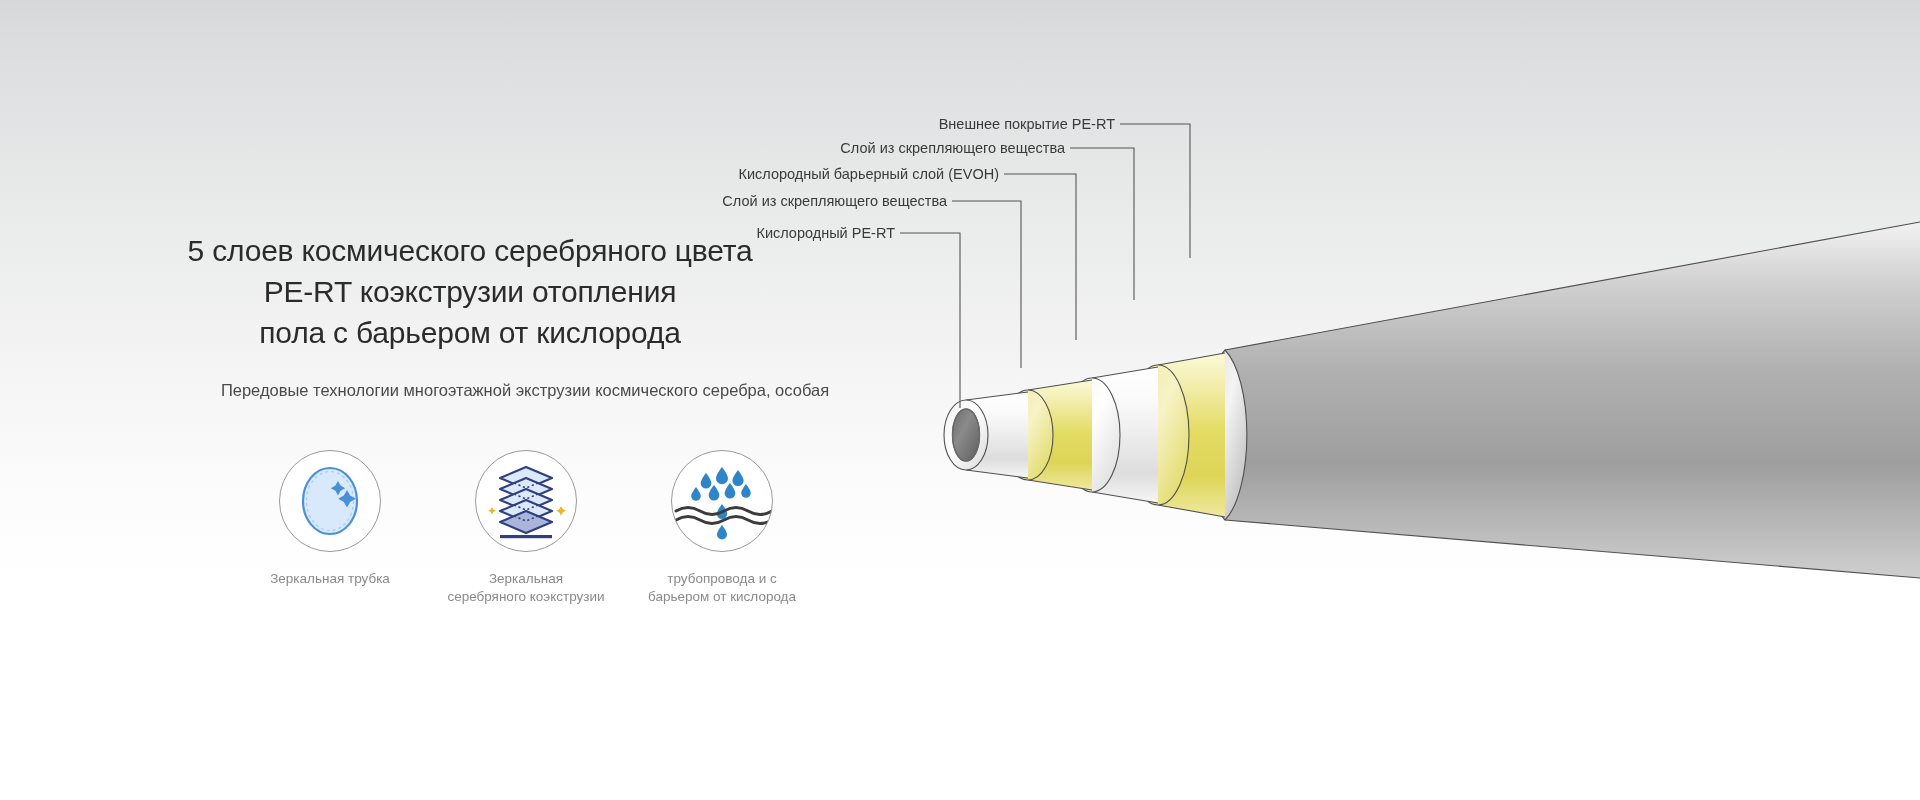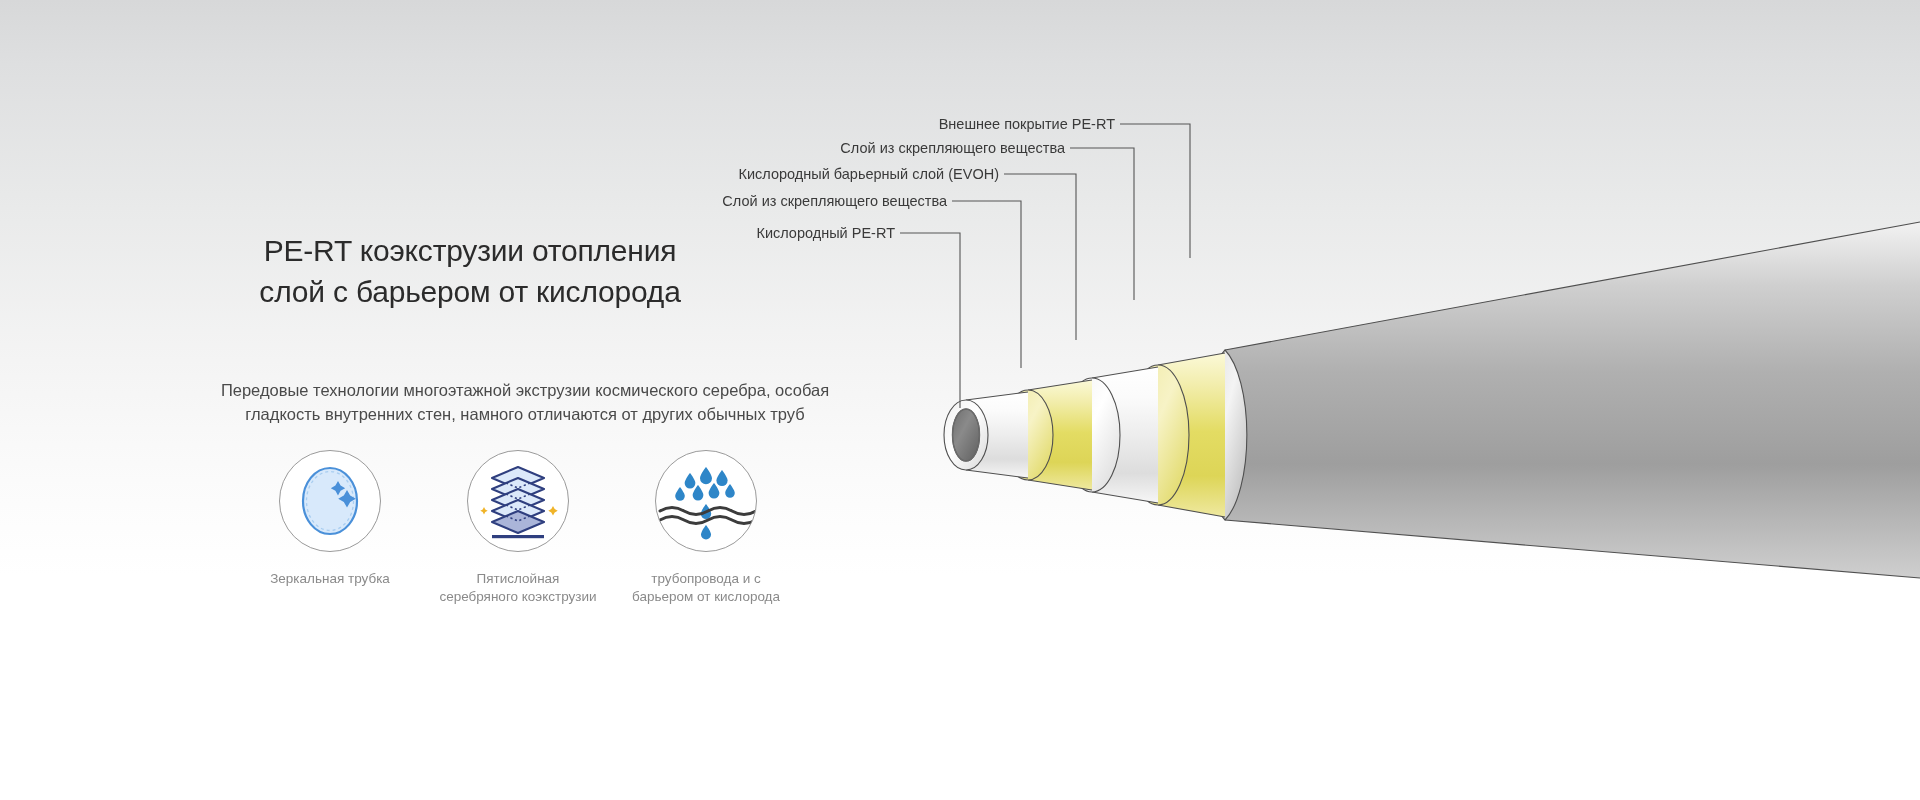--- a/index.html
+++ b/index.html
@@ -24,21 +24,21 @@
   }
 
   #subtitle{
     position:absolute;left:160px;top:378px;width:730px;
     font-size:16.5px;line-height:24px;color:#4a4a4a;font-weight:400;
     text-align:center;
   }
   #subtitle span{display:block;white-space:nowrap;}
 
   
-  #features{position:absolute;left:240px;top:450px;width:620px;display:flex;gap:8px;}
+  #features{position:absolute;left:240px;top:450px;width:620px;display:flex;gap:16px;}
   .feature{width:180px;display:flex;flex-direction:column;align-items:center;}
   .circle{
     width:100px;height:100px;border-radius:50%;
     border:1.6px solid #9a9a9a;background:#ffffff;
     display:flex;align-items:center;justify-content:center;
     position:relative;overflow:hidden;
   }
   .fcap{
     margin-top:18px;font-size:13.5px;line-height:18px;color:#8a8a8a;
     text-align:center;font-weight:400;
@@ -53,27 +53,27 @@
     font-size:14.5px;line-height:16px;color:#3a3a3a;white-space:nowrap;
     text-align:right;
   }
 </style>
 </head>
 <body>
 
 <div id="left-panel">
 
   <div id="title-block">
+    <span class="tline">5 слоев космического серебряного цвета</span>
     <span class="tline">PE-RT коэкструзии отопления</span>
-    <span class="tline">слой с барьером от кислорода</span>
+    <span class="tline">пола с барьером от кислорода</span>
   </div>
 
   <div id="subtitle">
     <span>Передовые технологии многоэтажной экструзии космического серебра, особая</span>
-    <span>гладкость внутренних стен, намного отличаются от других обычных труб</span>
   </div>
 
   <div id="features">
 
     <div class="feature">
       <div class="circle">
         <svg width="100" height="100" viewBox="0 0 100 100">
           <ellipse cx="50" cy="50" rx="27" ry="33" fill="#d8e9fb" stroke="#4a90d9" stroke-width="2.2"></ellipse>
           <ellipse cx="50" cy="50" rx="23.5" ry="29.5" fill="none" stroke="#a8cdf0" stroke-width="1.3" stroke-dasharray="3 3"></ellipse>
           <path d="M58 30 l2.6 4.6 4.6 2.6 -4.6 2.6 -2.6 4.6 -2.6 -4.6 -4.6 -2.6 4.6 -2.6 Z" fill="#4a90d9"></path>
@@ -100,21 +100,21 @@
             <path d="M38 43 L50 48 L62 43"></path>
             <path d="M38 54 L50 59 L62 54"></path>
             <path d="M38 65 L50 70 L62 65"></path>
           </g>
           <rect x="24" y="84" width="52" height="3.2" fill="#2f3f7f"></rect>
           <path d="M16 56 l1.3 2.4 2.4 1.3 -2.4 1.3 -1.3 2.4 -1.3 -2.4 -2.4 -1.3 2.4 -1.3 Z" fill="#f0b429"></path>
           <path d="M85 55 l1.7 3 3 1.7 -3 1.7 -1.7 3 -1.7 -3 -3 -1.7 3 -1.7 Z" fill="#f0b429"></path>
         </svg>
       </div>
       <div class="fcap">
-        <span>Пятислойная</span>
+        <span>Зеркальная</span>
         <span>серебряного коэкструзии</span>
       </div>
     </div>
 
     <div class="feature">
       <div class="circle">
         <svg width="100" height="100" viewBox="0 0 100 100">
           <g fill="#2e86c8">
             <path d="M50 16 c0 0 -6 7.6 -6 11.2 a6 6 0 0 0 12 0 C56 23.6 50 16 50 16 Z"></path>
             <path d="M34 22 c0 0 -5.4 6.8 -5.4 10.1 a5.4 5.4 0 0 0 10.8 0 C39.4 28.8 34 22 34 22 Z"></path>

